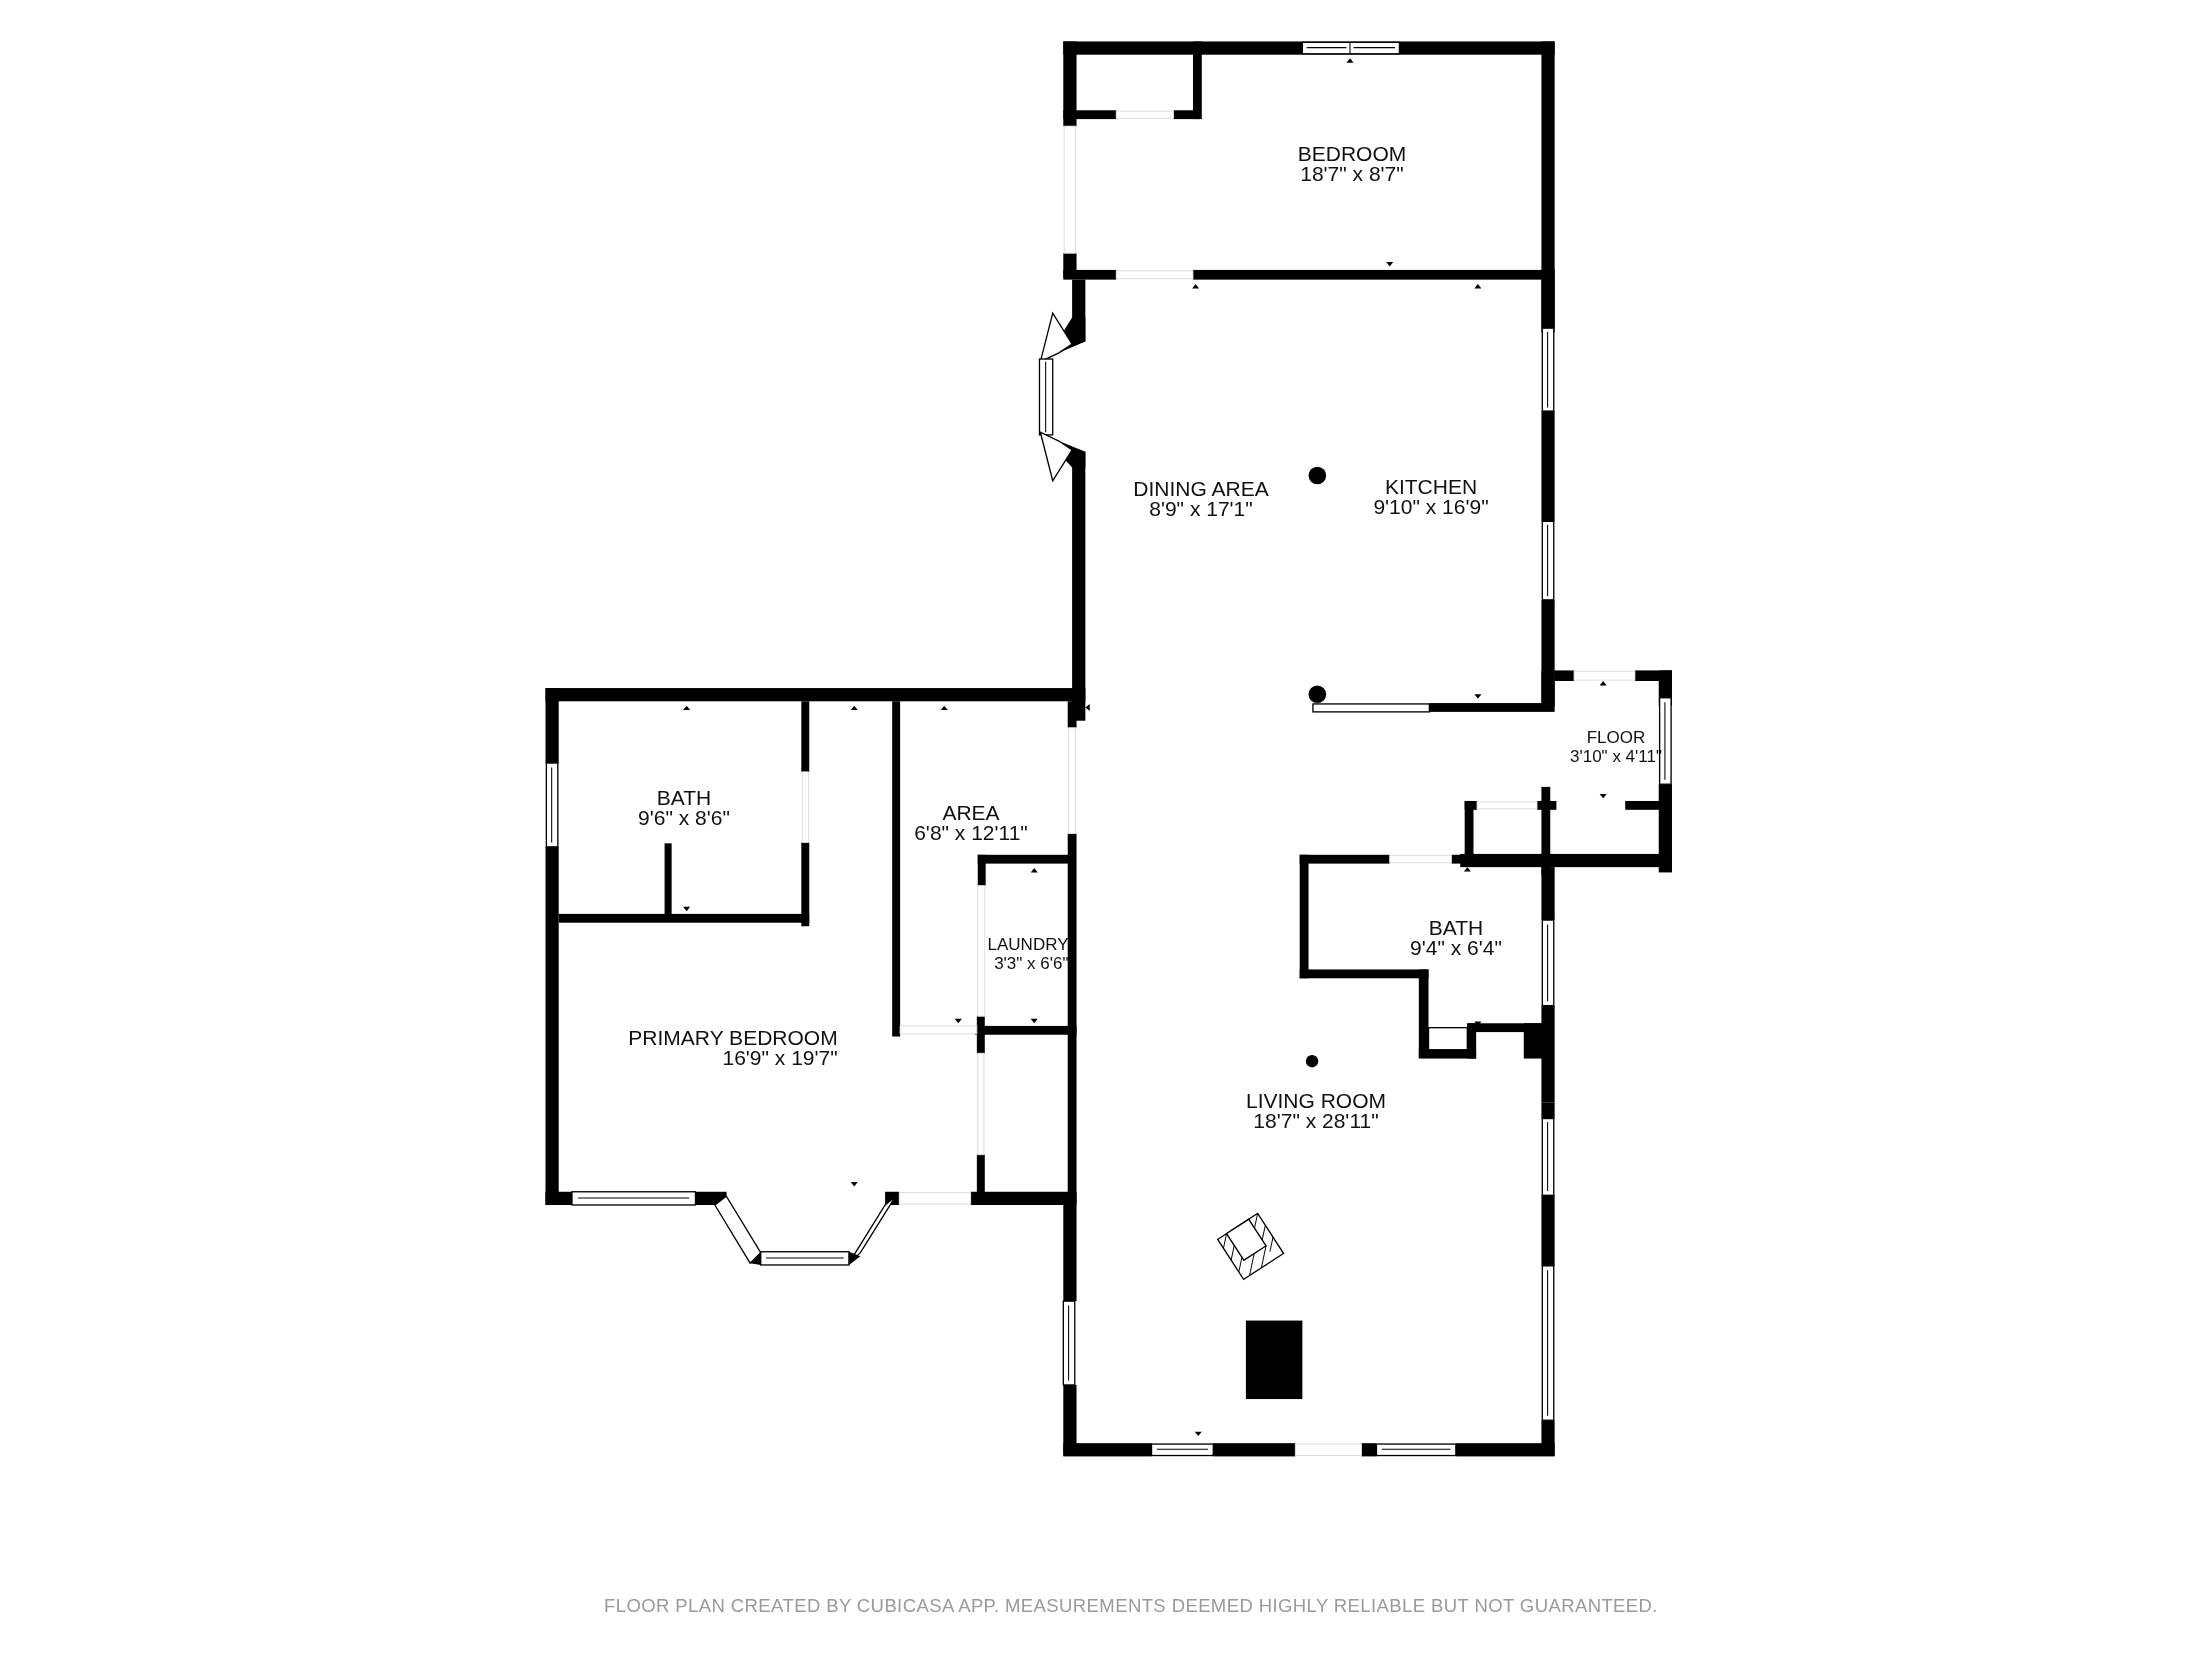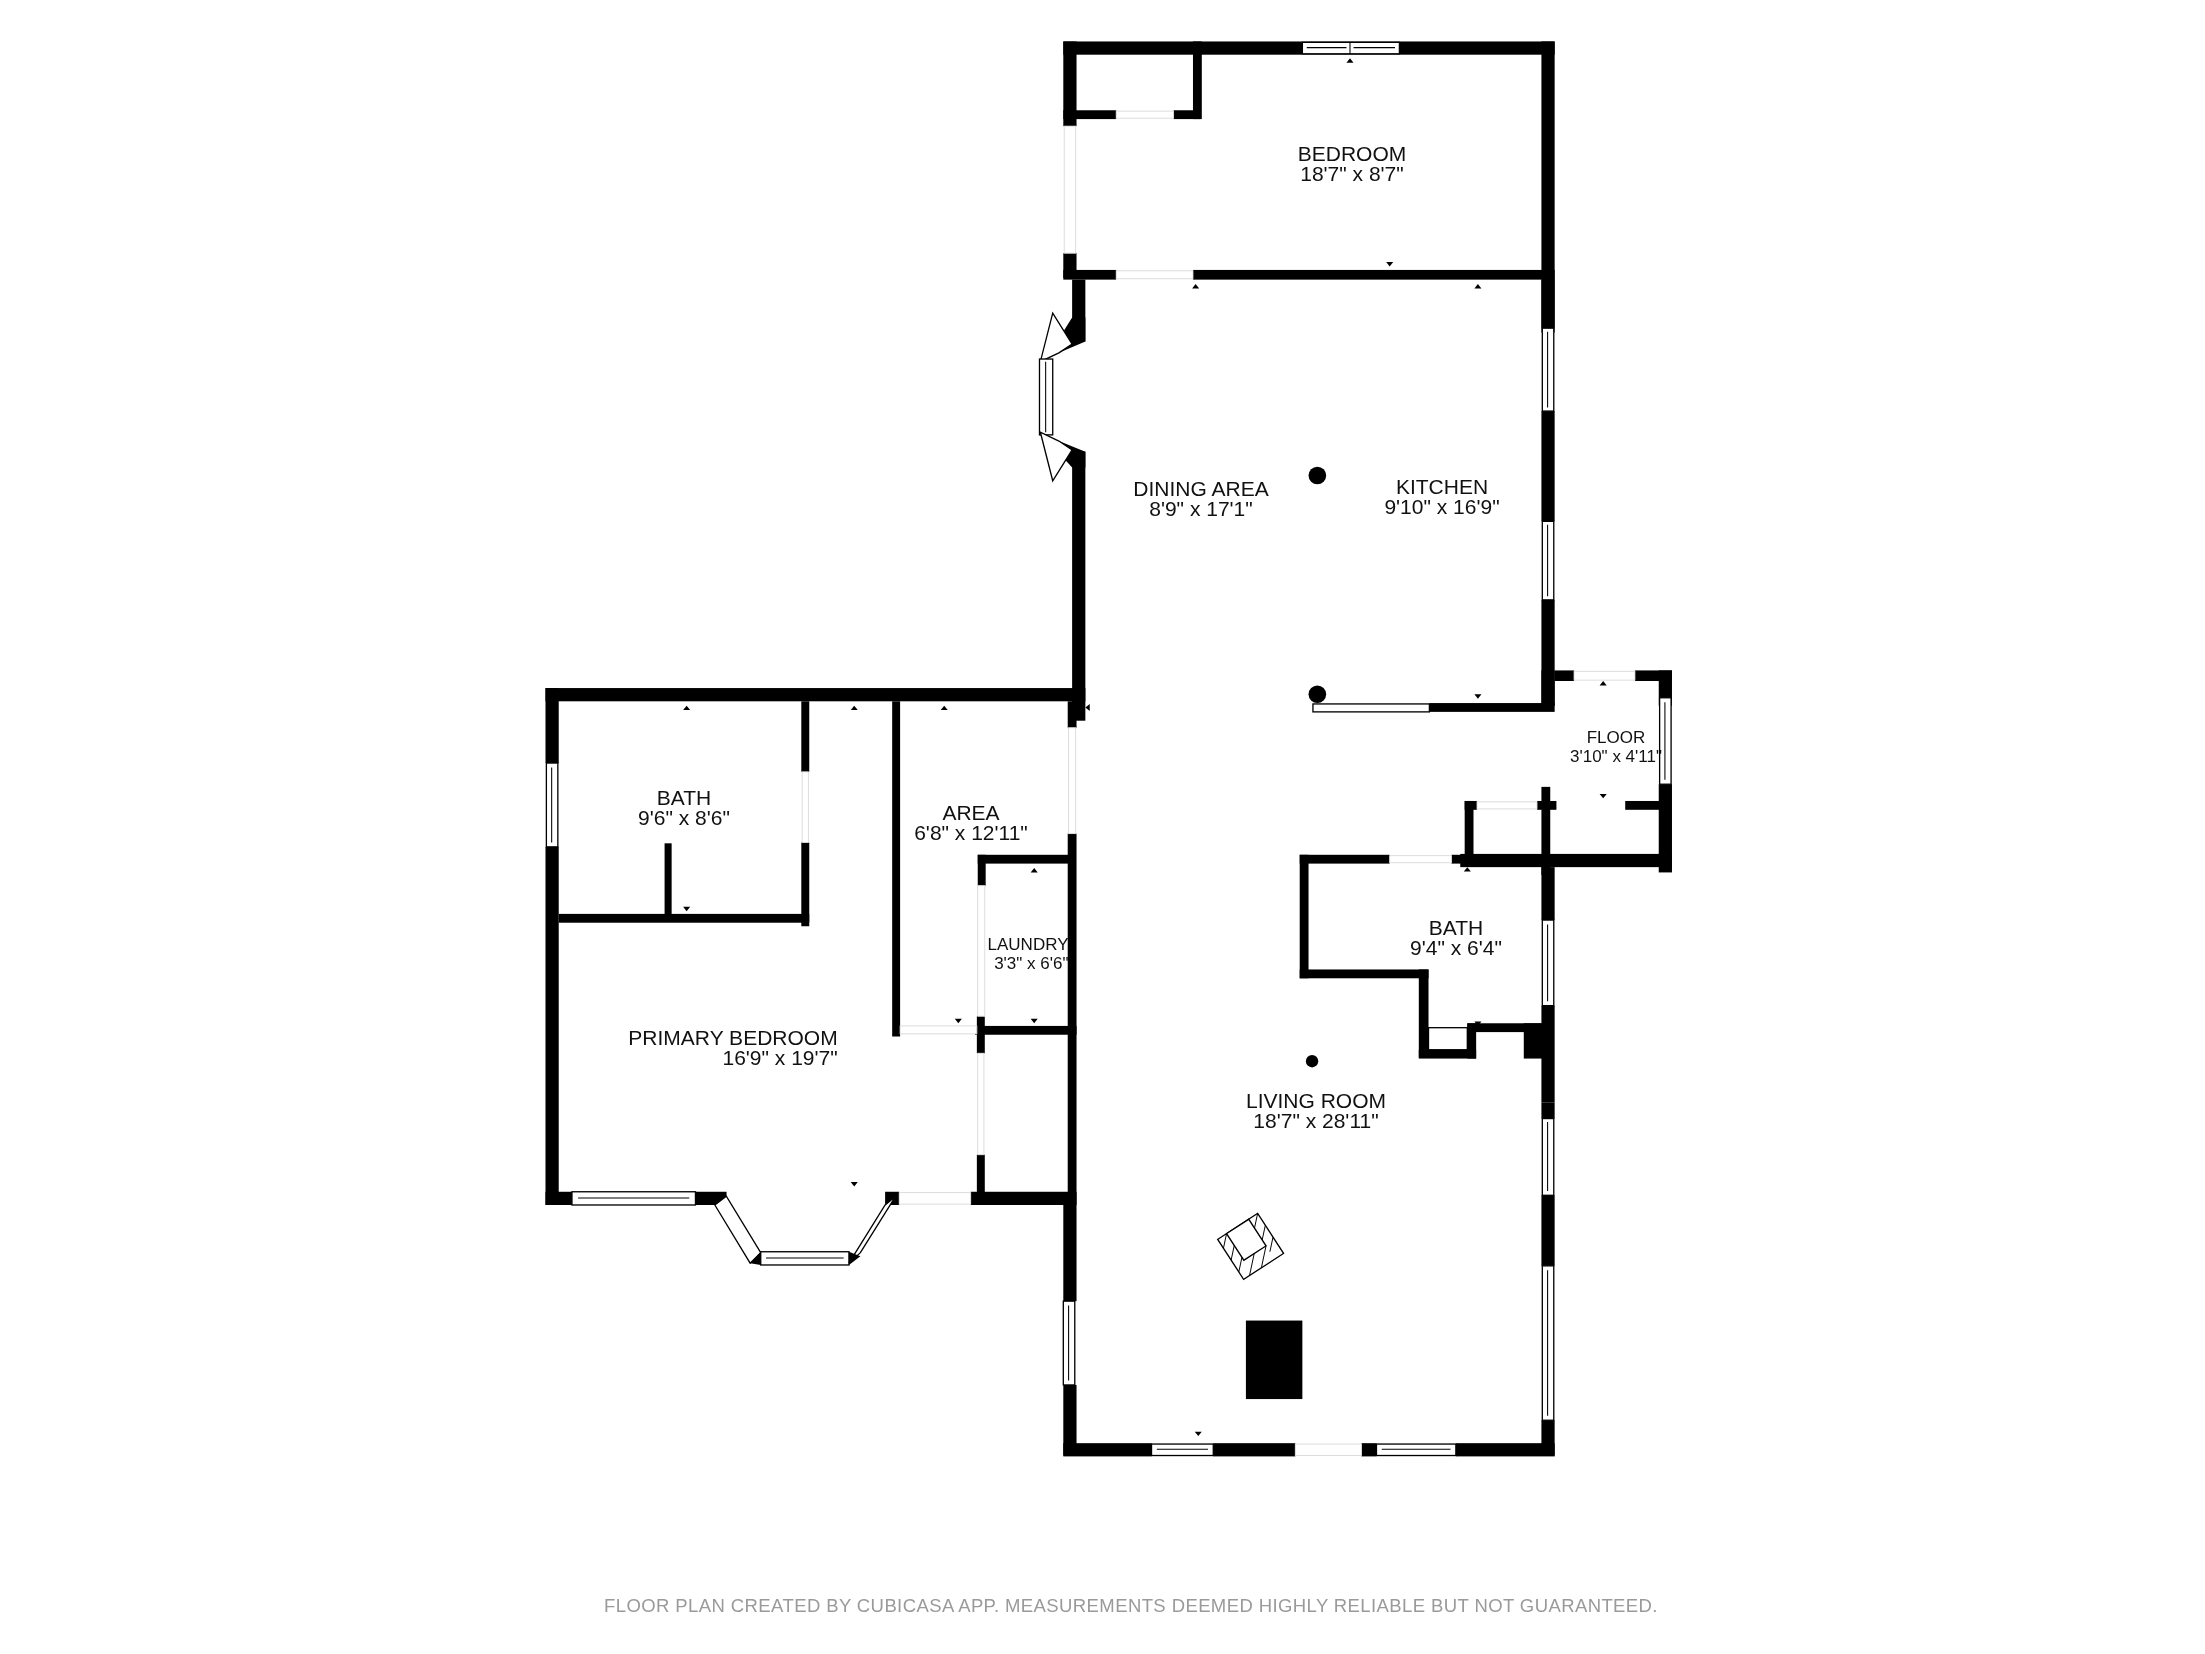--- a/index.html
+++ b/index.html
@@ -251,21 +251,21 @@
 </svg>
 
 <div class="label" style="left:1352px; top:144px;">
   <span class="name">BEDROOM</span>
   <span class="dims">18'7" x 8'7"</span>
 </div>
 <div class="label" style="left:1201px; top:479px;">
   <span class="name">DINING AREA</span>
   <span class="dims">8'9" x 17'1"</span>
 </div>
-<div class="label" style="left:1431px; top:477px;margin-left:11px;">
+<div class="label" style="left:1431px; top:477px;">
   <span class="name">KITCHEN</span>
   <span class="dims">9'10" x 16'9"</span>
 </div>
 <div class="label" style="left:1616px; top:728px; font-size:17px; line-height:19.4px;">
   <span class="name">FLOOR</span>
   <span class="dims">3'10" x 4'11"</span>
 </div>
 <div class="label" style="left:684px; top:788px;">
   <span class="name">BATH</span>
   <span class="dims">9'6" x 8'6"</span>

